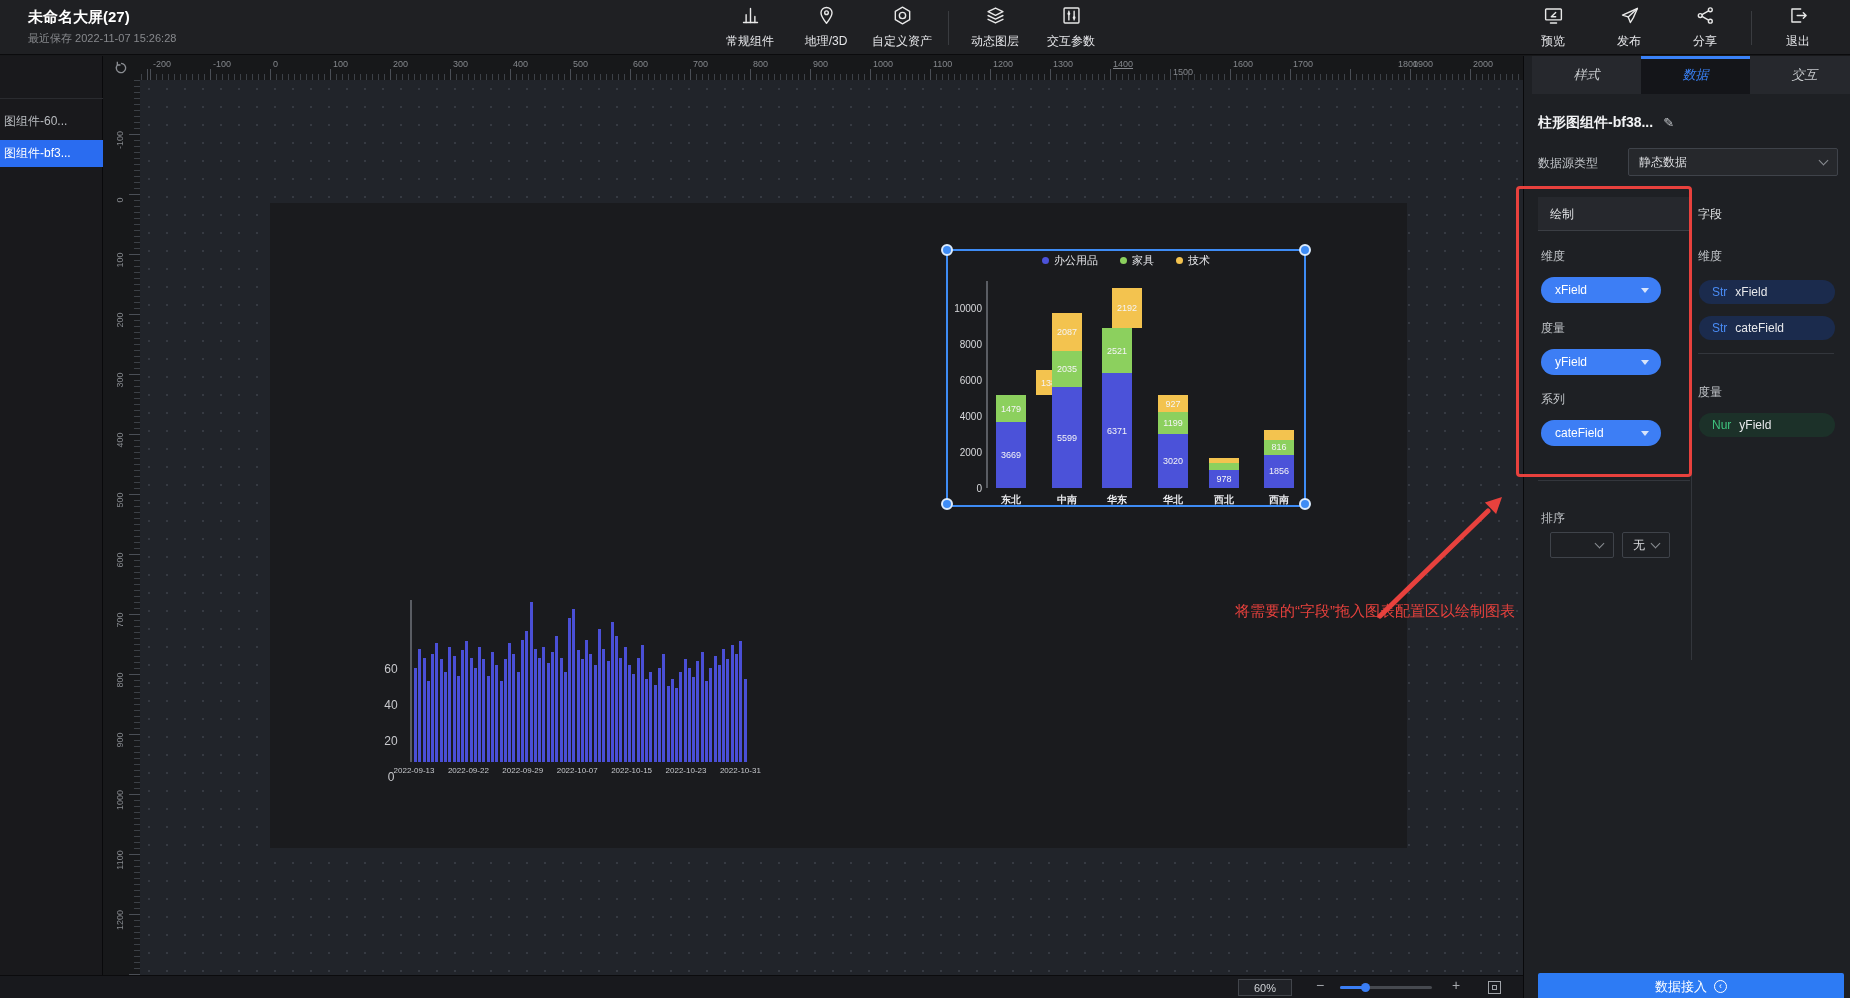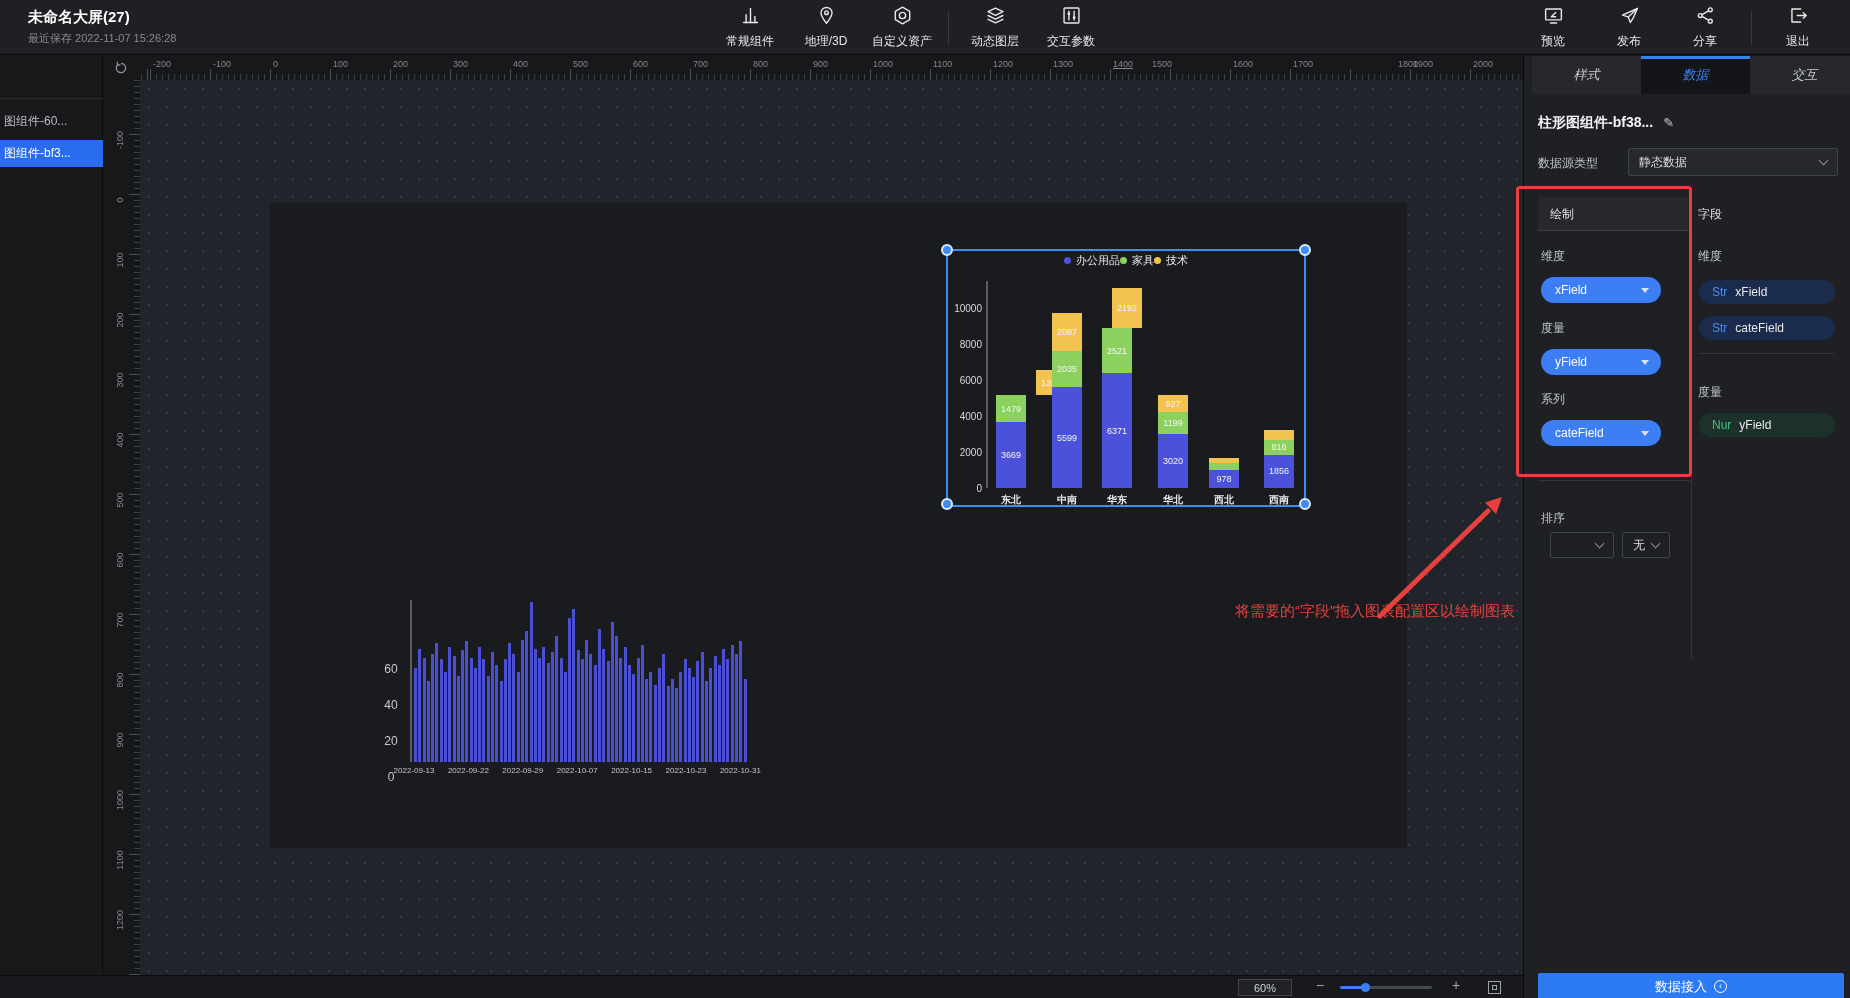--- a/index.html
+++ b/index.html
@@ -35,21 +35,21 @@
   .vticks-minor { position:absolute; top:0; bottom:0; right:0; width:6px; background:repeating-linear-gradient(0deg,#3c4046 0 1px,transparent 1px 6px); }
   .vticks-major { position:absolute; top:0; bottom:0; right:0; width:11px; background:repeating-linear-gradient(0deg,#4a4e55 0 1px,transparent 1px 60px); }
   .vlabel { position:absolute; left:2px; width:30px; height:12px; font-size:9px; color:#84878c; text-align:center; transform:rotate(-90deg); }
   #canvas { position:absolute; left:36px; top:24px; right:0; bottom:0; background:#21242a;
             background-image:radial-gradient(#363a42 1px, transparent 1.2px); background-size:18px 18px; overflow:hidden; }
   #dashboard { position:absolute; left:130px; top:123px; width:1137px; height:645px; background:#1a1b1e; }
 
   
   #sel-box { position:absolute; left:806px; top:169px; width:360px; height:258px; border:2px solid #3e8cf5; z-index:10; }
   .handle { position:absolute; width:12px; height:12px; border-radius:50%; background:#3e8cf5; border:2px solid #dcebfc; z-index:12; }
-  .legend-row { position:absolute; left:0; top:2px; width:100%; display:flex; justify-content:center; }
+  .legend-row { position:absolute; left:0; top:2px; width:100%; display:flex; justify-content:center; gap:22px; }
   .legend-item { display:flex; align-items:center; gap:5px; font-size:11px; color:#e6e7ea; }
   .legend-dot { width:7px; height:7px; border-radius:50%; }
   .axis-line-y { position:absolute; width:2px; background:#5a5d63; }
   .ytick { position:absolute; font-size:10px; color:#d8d9dc; text-align:right; width:34px; }
   .seg { position:absolute; display:flex; align-items:center; justify-content:center; font-size:9px; color:#f4f4f6; }
   .xcat { position:absolute; font-size:10px; font-weight:bold; color:#e8e9ec; text-align:center; width:44px; }
 
   
   #ts-chart { position:absolute; left:230px; top:515px; width:380px; height:192px; }
   .ts-bar { position:absolute; background:#4a4fd6; width:3px; }
@@ -211,21 +211,21 @@
         <span class="hlabel" style="left: 433px;">500</span>
         <span class="hlabel" style="left: 493px;">600</span>
         <span class="hlabel" style="left: 553px;">700</span>
         <span class="hlabel" style="left: 613px;">800</span>
         <span class="hlabel" style="left: 673px;">900</span>
         <span class="hlabel" style="left: 733px;">1000</span>
         <span class="hlabel" style="left: 793px;">1100</span>
         <span class="hlabel" style="left: 853px;">1200</span>
         <span class="hlabel" style="left: 913px;">1300</span>
         <span class="hlabel" style="left: 973px; text-decoration: underline;">1400</span>
-        <span class="hlabel" style="left: 1012px;">1500</span>
+        <span class="hlabel" style="left: 1033px; margin-top: 8px;">1500</span>
         <span class="hlabel" style="left: 1093px;">1600</span>
         <span class="hlabel" style="left: 1153px;">1700</span>
         <span class="hlabel" style="left: 1258px;">1800</span>
         <span class="hlabel" style="left: 1273px;">1900</span>
         <span class="hlabel" style="left: 1333px;">2000</span>
       </div>
     <div id="vruler">
       <div class="vticks-minor"></div>
       <div class="vticks-major"></div>
     <span class="vlabel" style="top: 54px;">-100</span>

